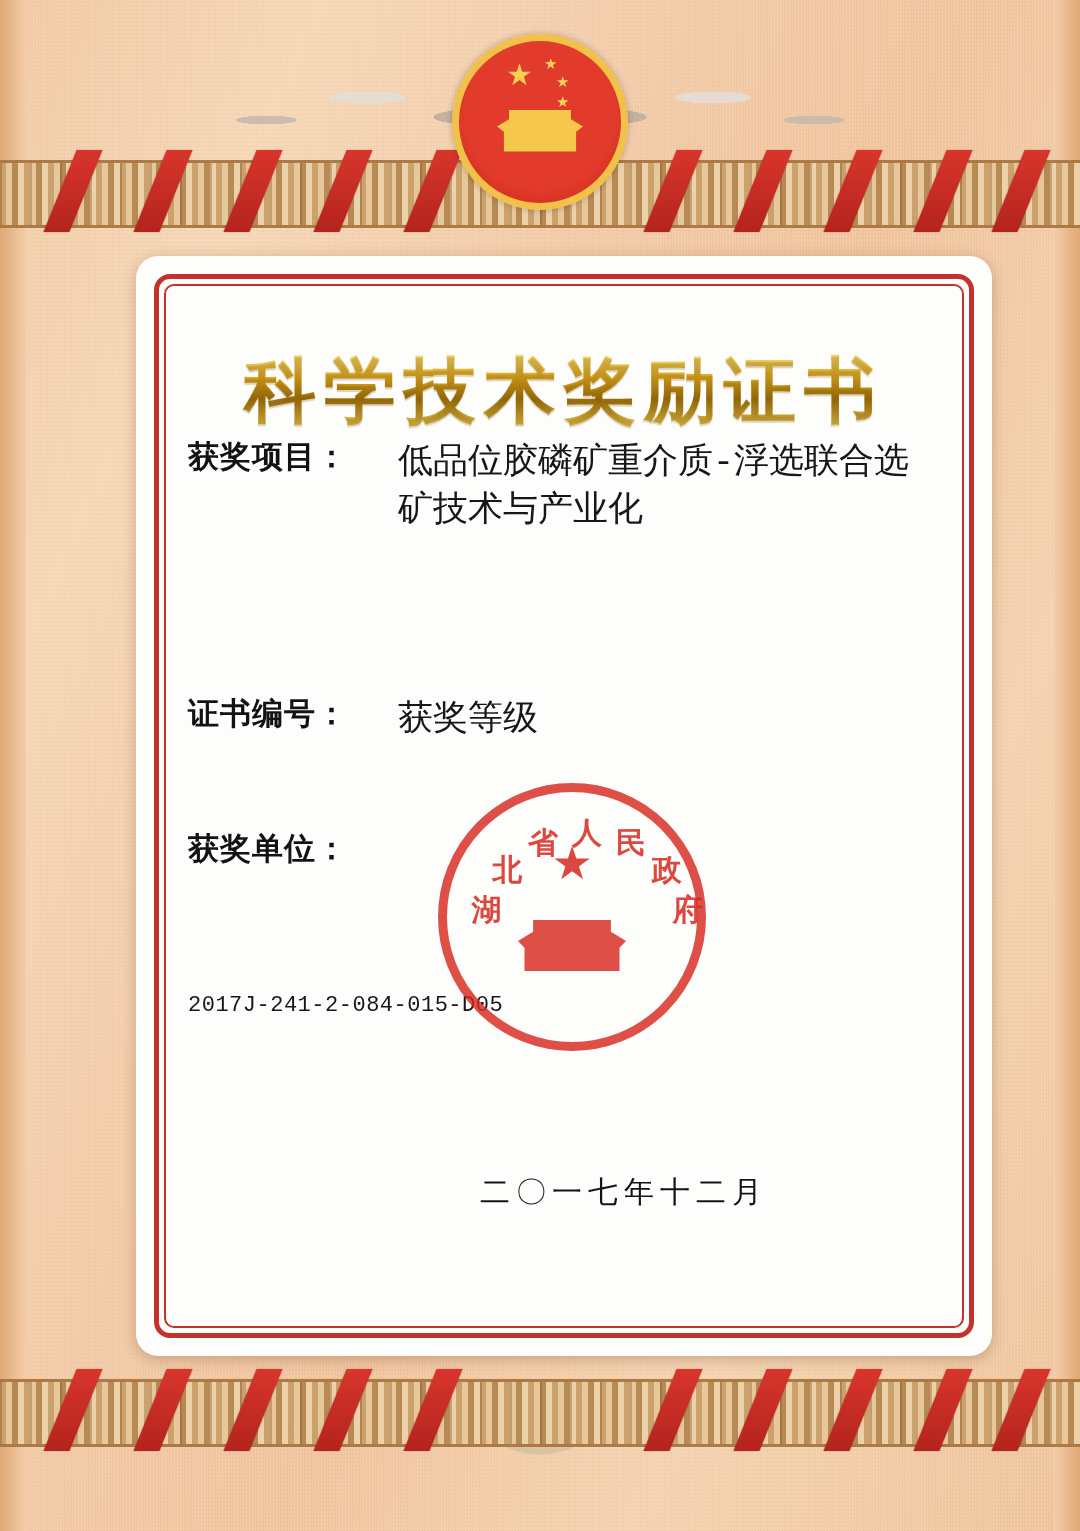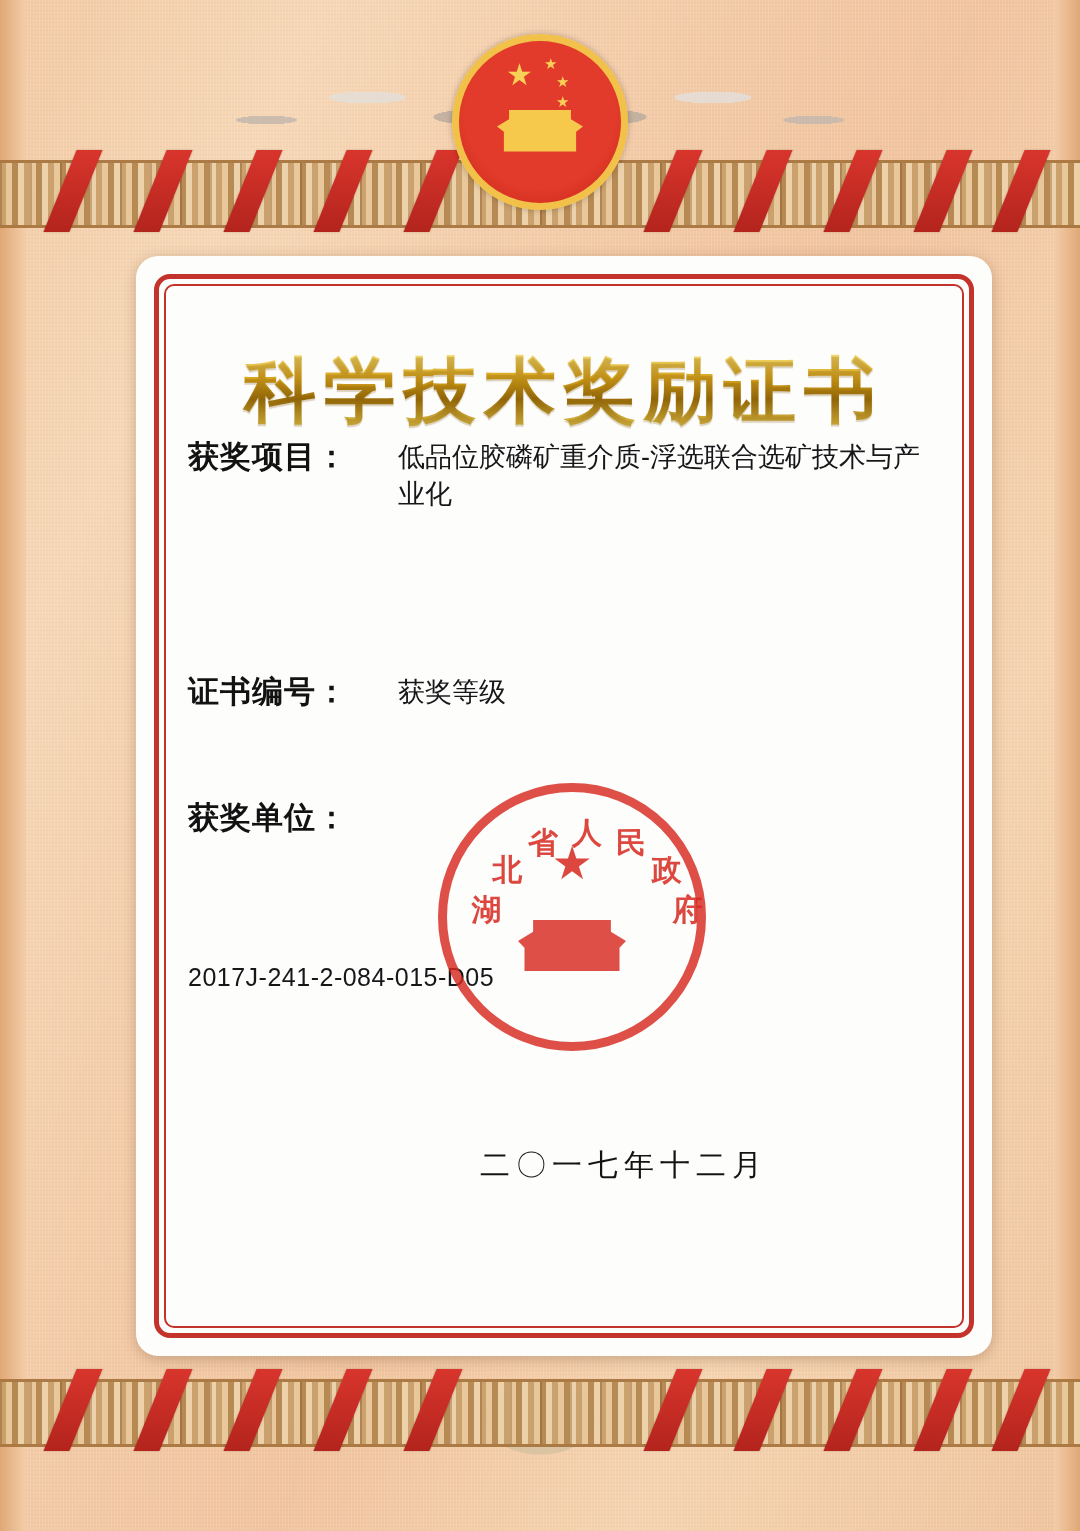--- a/index.html
+++ b/index.html
@@ -177,47 +177,48 @@
     color: #c8a01f;
     background: linear-gradient(180deg,#f6e07a 0%, #d8a41c 35%, #9a6d0a 62%, #e7c84e 100%);
     -webkit-background-clip: text;
     background-clip: text;
     color: transparent;
     text-shadow: 0 2px 1px rgba(120,80,0,.25);
     line-height: 1.05;
   }
   .rows {
     margin-top: 6px;
+    font-family: Liberation Mono, monospace;
   }
   .row {
     display: flex;
     align-items: flex-start;
   }
   .row-label {
     width: 210px;
     flex: 0 0 210px;
     font-weight: bold;
     font-size: 31px;
     color: #121212;
     letter-spacing: 1px;
     white-space: nowrap;
   }
   .row-value {
-    font-size: 27px;
+    font-size: 35px;
     color: #17171a;
     line-height: 1.38;
     padding-top: 3px;
   }
   .row-project { margin-top: 8px; }
   .row-category { margin-top: 158px; }
   .row-level { margin-top: 96px; }
   .row-unit { margin-top: 84px; }
   .row-serial { margin-top: 118px; }
   .row-serial .row-value {
-    font-size: 25px;
+    font-size: 22px;
     letter-spacing: .5px;
   }
   .date-line {
     margin-top: 150px;
     text-align: center;
     font-size: 30px;
     letter-spacing: 6px;
     color: #131313;
     padding-left: 120px;
   }

